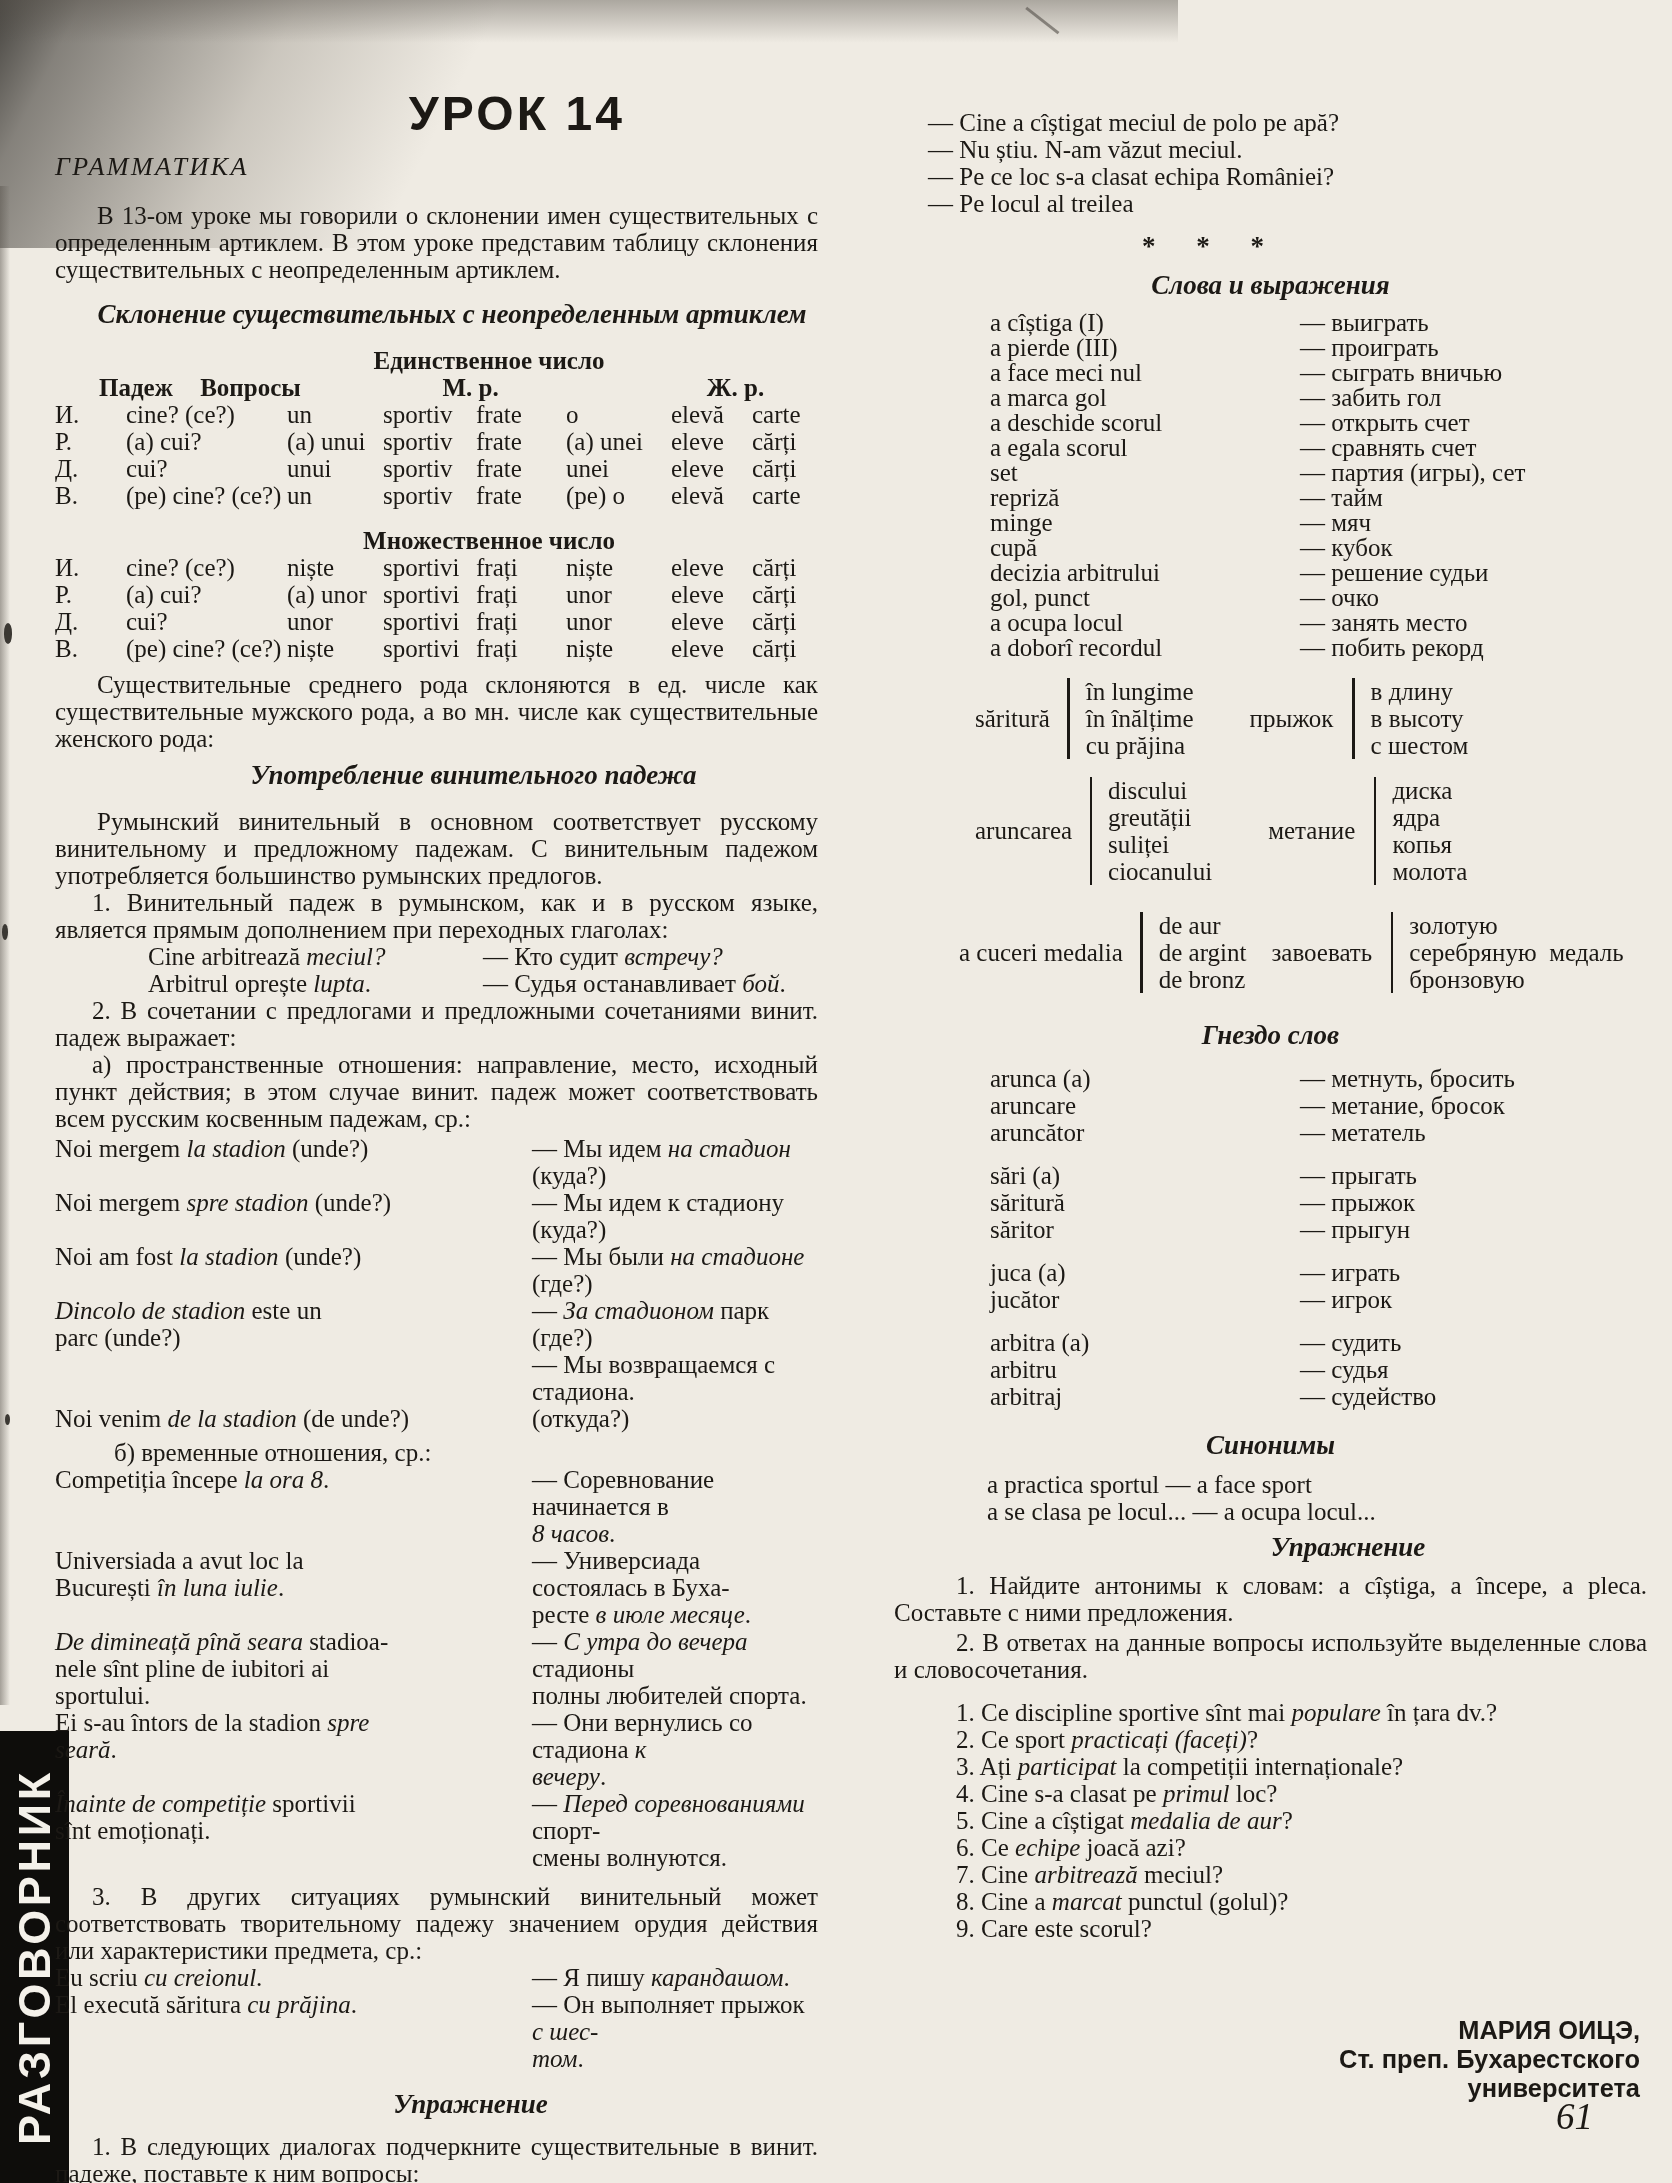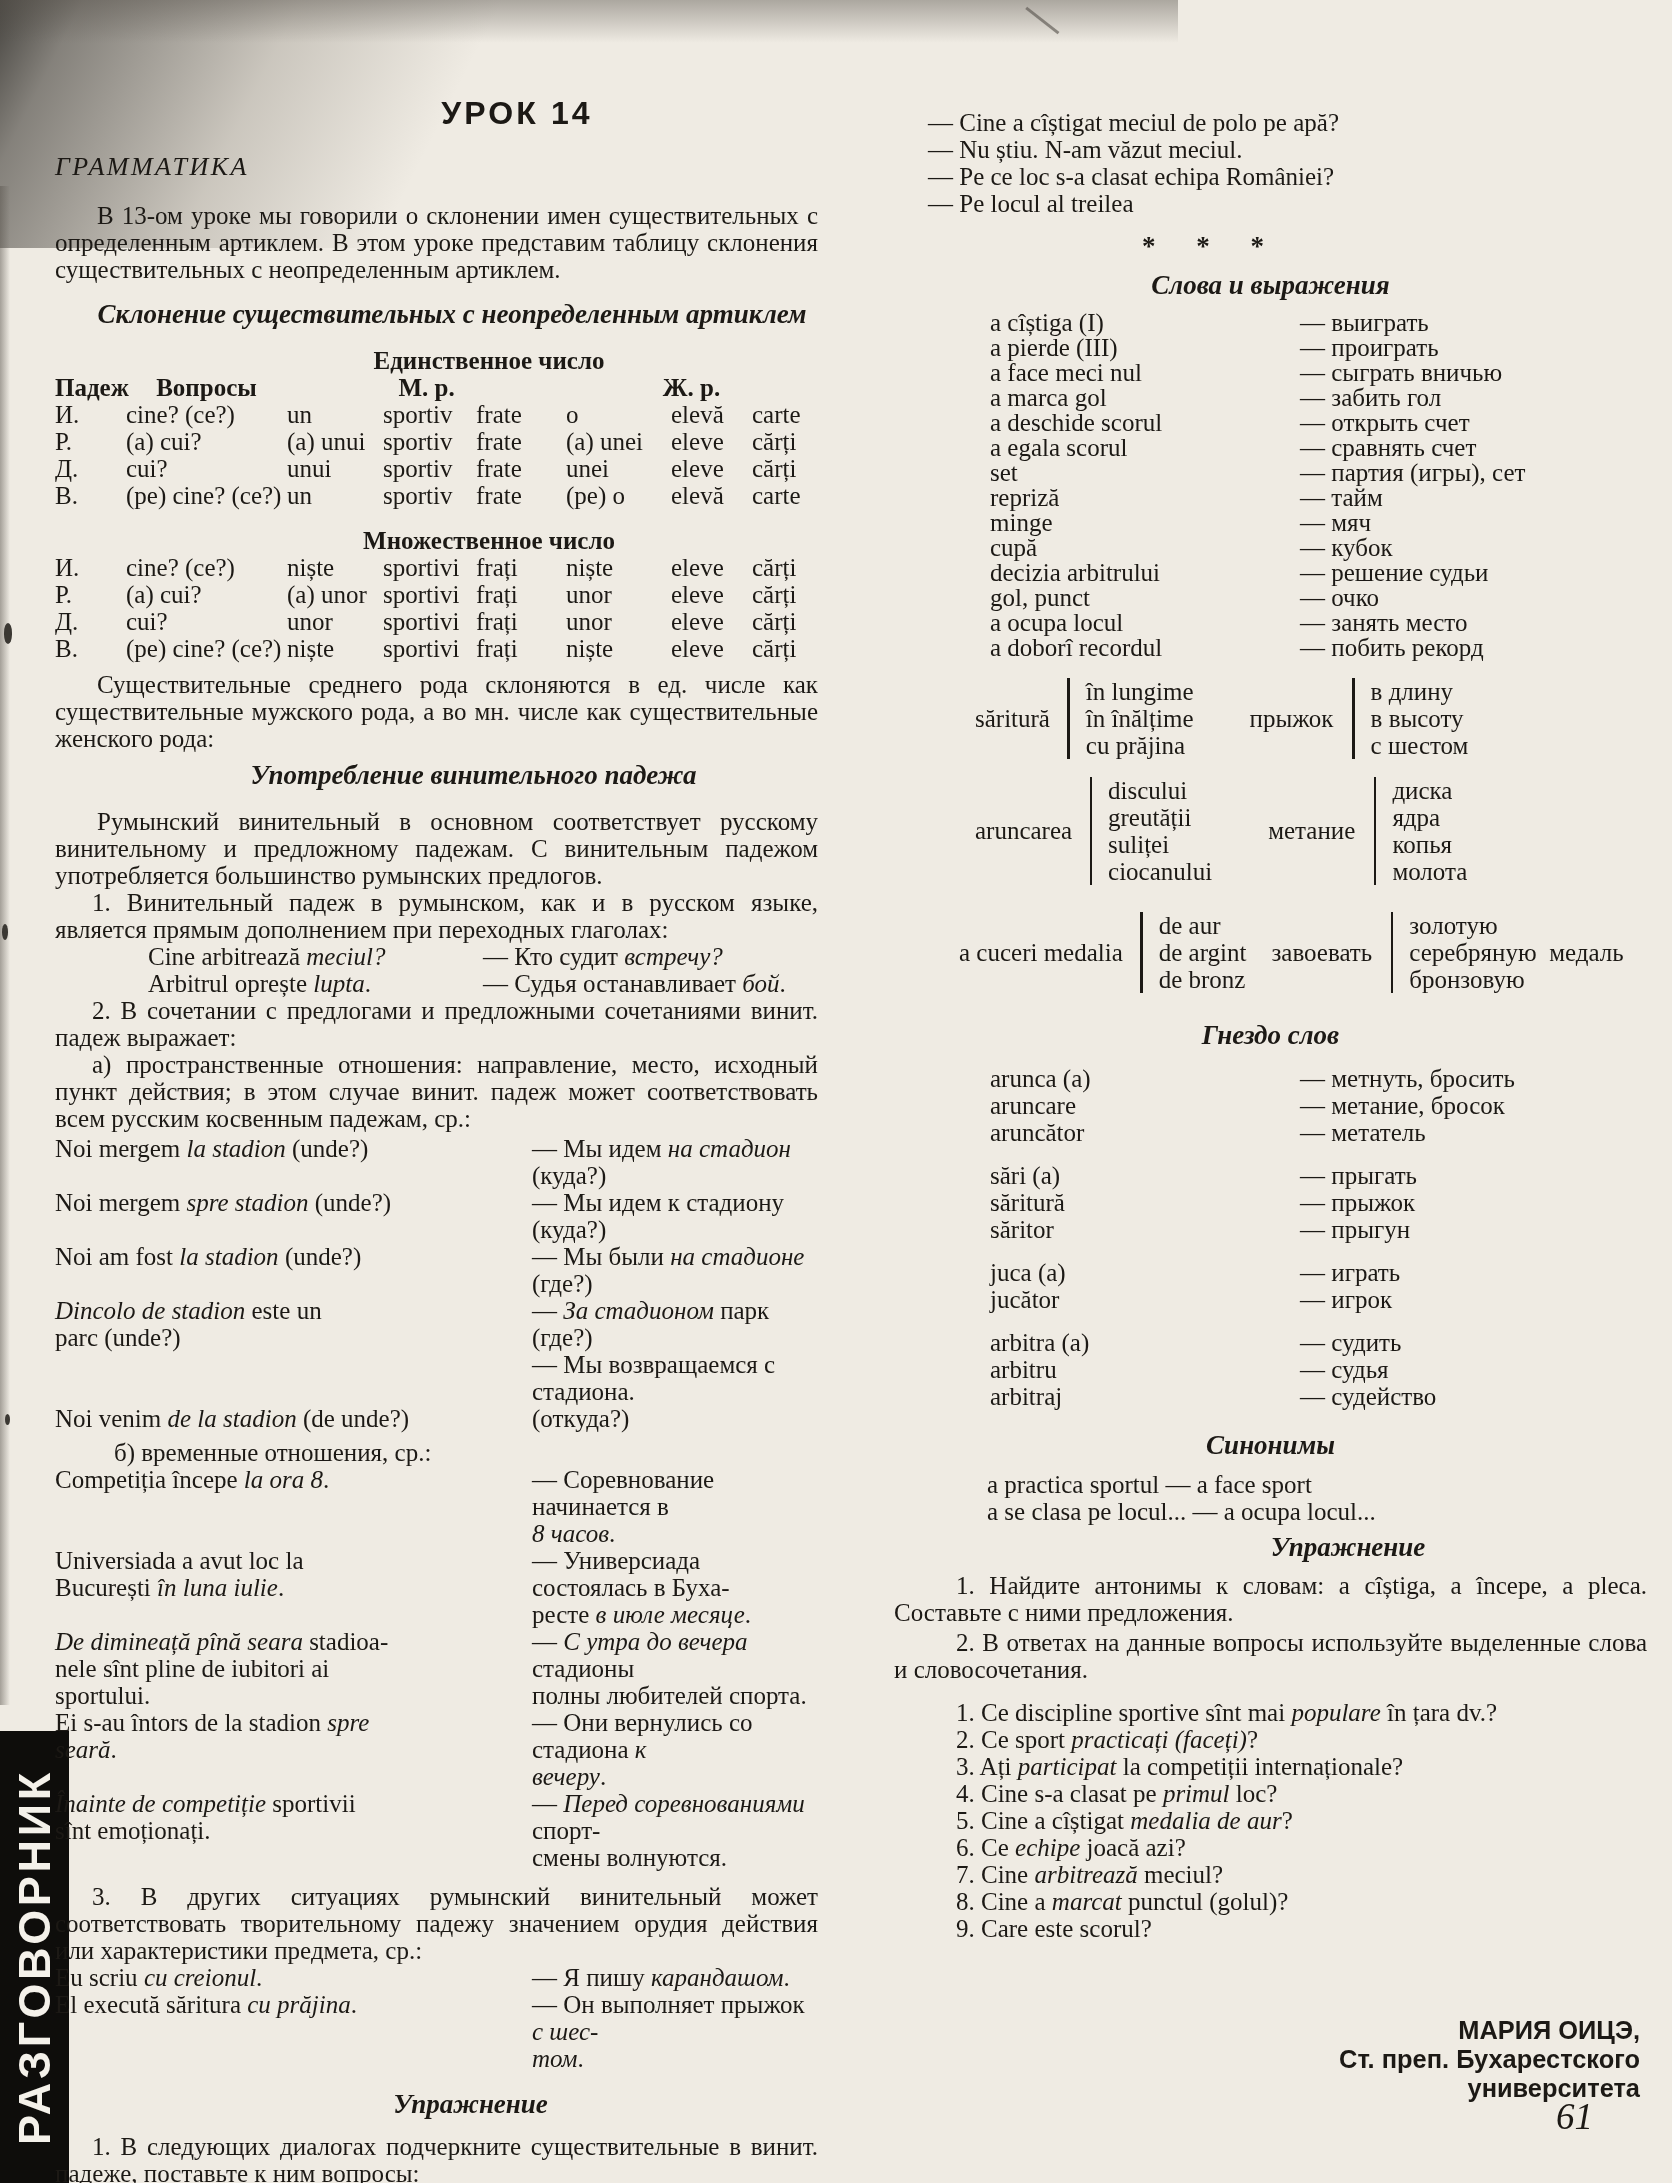--- a/index.html
+++ b/index.html
@@ -21,31 +21,31 @@
       display:flex;align-items:center;justify-content:center;}
   .side-banner span{writing-mode:vertical-rl;transform:rotate(180deg);
       font-family:"Liberation Sans", sans-serif;font-weight:bold;font-size:45px;
       letter-spacing:3.7px;color:#f4f1ea;white-space:nowrap;}
   
   .col{position:absolute;top:0;font-size:25px;line-height:27px;}
   .col-left{left:55px;width:763px;top:93px;}
   .col-right{left:894px;width:753px;top:109px;}
   p{margin:0;font-family:Liberation Serif, serif;}
   .jp{text-align:justify;text-indent:42px;}
-  .lesson-title{font-family:"Liberation Sans",sans-serif;font-weight:bold;font-size:32px;
+  .lesson-title{font-family:"Liberation Sans",sans-serif;font-weight:bold;font-size:48px;
       line-height:41px;text-align:center;padding-left:161px;letter-spacing:3.1px;margin-bottom:18.6px;}
   .grammar{font-style:italic;font-size:26px;letter-spacing:2.5px;margin-bottom:22px;}
   .intro{margin-bottom:15px;}
   .h-it{font-style:italic;font-weight:bold;font-size:27px;text-align:center;margin:18.6px 0 0 0;}
   .decl-title{padding-left:31px;}
   .num-head{font-weight:bold;text-align:center;padding-left:105px;margin-top:18.6px;}
   
   .t-head,.t-row{display:grid;grid-template-columns:71px 161px 96px 93px 90px 105px 81px 65px;
       white-space:nowrap;}
-  .t-head{font-weight:bold;}
+  .t-head{font-weight:bold;margin-left:44px;}
   .t-head .cm{grid-column:3 / span 3;text-align:center;}
   .t-head .cf{grid-column:6 / span 3;text-align:center;}
   .neuter{margin-top:8.7px;}
   .usage-title{padding-left:74px;margin-top:10px;margin-bottom:16px;}
   .pair-grid{display:grid;grid-template-columns:477px 1fr;}
   .pair-grid .ro{padding-right:12.4px;}
   .p1ex{padding-left:93px;grid-template-columns:335px 1fr;}
   .ab{text-indent:37px;text-align:justify;}
   .stars{font-size:27px;word-spacing:34px;font-weight:bold;}
   .stars-right{padding-left:248px;margin:16px 0 12.4px 0;}

